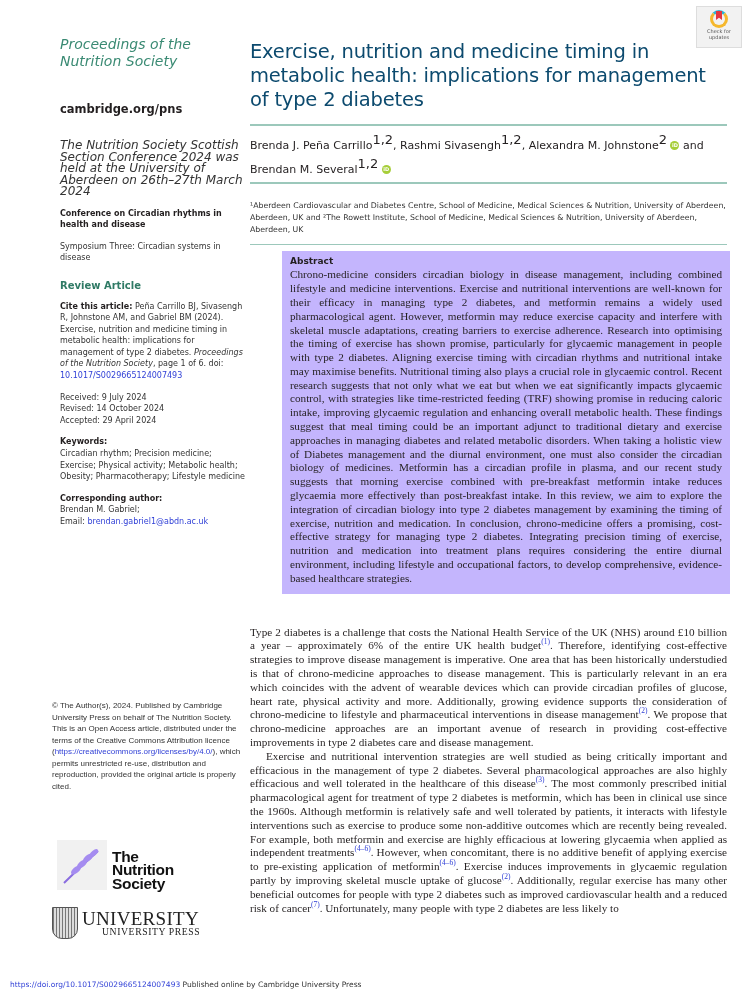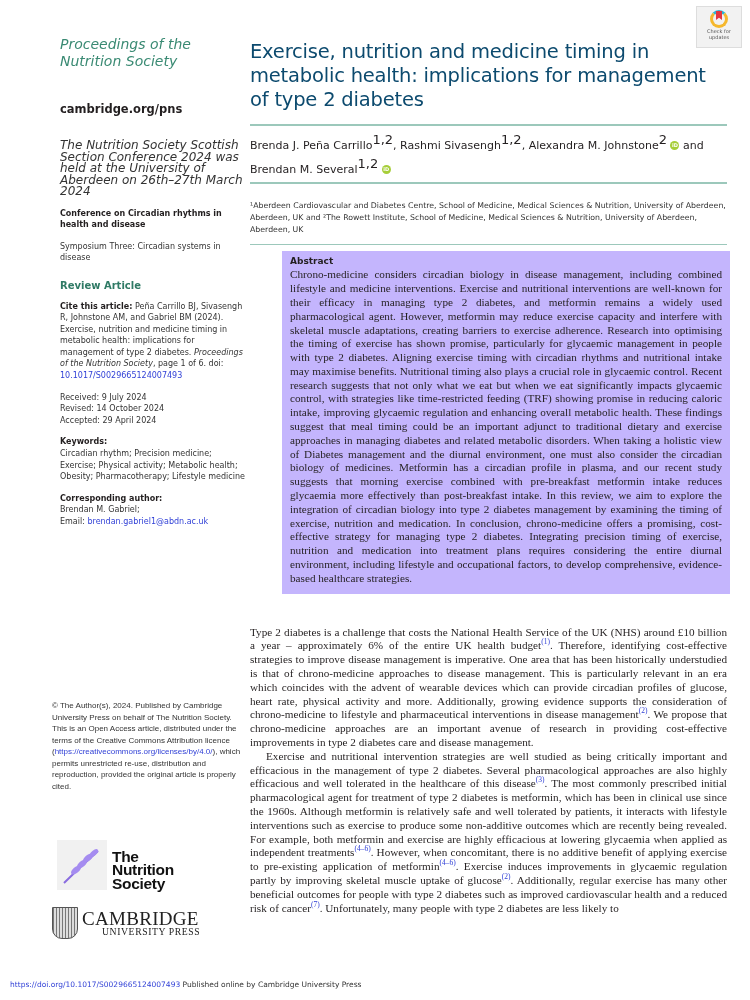--- a/index.html
+++ b/index.html
@@ -111,21 +111,21 @@
   <div class="ns-text">
     <div>The</div>
     <div>Nutrition</div>
     <div>Society</div>
   </div>
 </div>
 
 <div class="cup-logo">
   <div class="cup-shield"></div>
   <div class="cup-text">
-    <div class="big">CAMBRIDGE</div>
+    <div class="big">UNIVERSITY</div>
     <div class="small">UNIVERSITY PRESS</div>
   </div>
 </div>
 
 <div id="main">
   <h1 class="title">Exercise, nutrition and medicine timing in metabolic health: implications for management of type 2 diabetes</h1>
   <div class="rule" style="margin-top:12px;"></div>
   <div class="authors" id="authors"><span>Brenda J. Peña Carrillo</span><sup>1,2</sup><span>, </span><span>Rashmi Sivasengh</span><sup>1,2</sup><span>, </span><span>Alexandra M. Johnstone</span><sup>2</sup> <span class="orcid">iD</span><span> and </span><span>Brendan M. Several</span><sup>1,2</sup> <span class="orcid">iD</span></div>
   <div class="rule"></div>
   <div class="affil">¹Aberdeen Cardiovascular and Diabetes Centre, School of Medicine, Medical Sciences &amp; Nutrition, University of Aberdeen, Aberdeen, UK and ²The Rowett Institute, School of Medicine, Medical Sciences &amp; Nutrition, University of Aberdeen, Aberdeen, UK</div>

